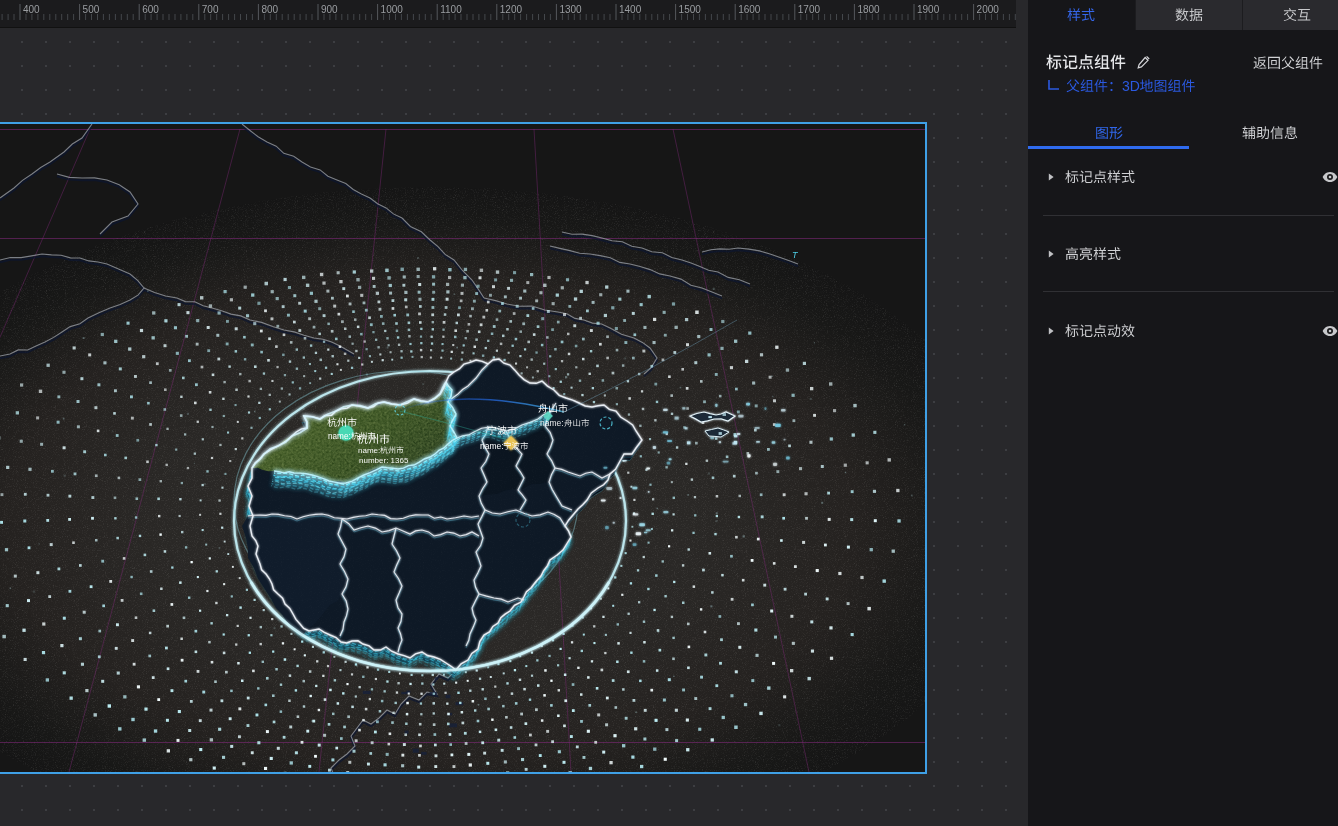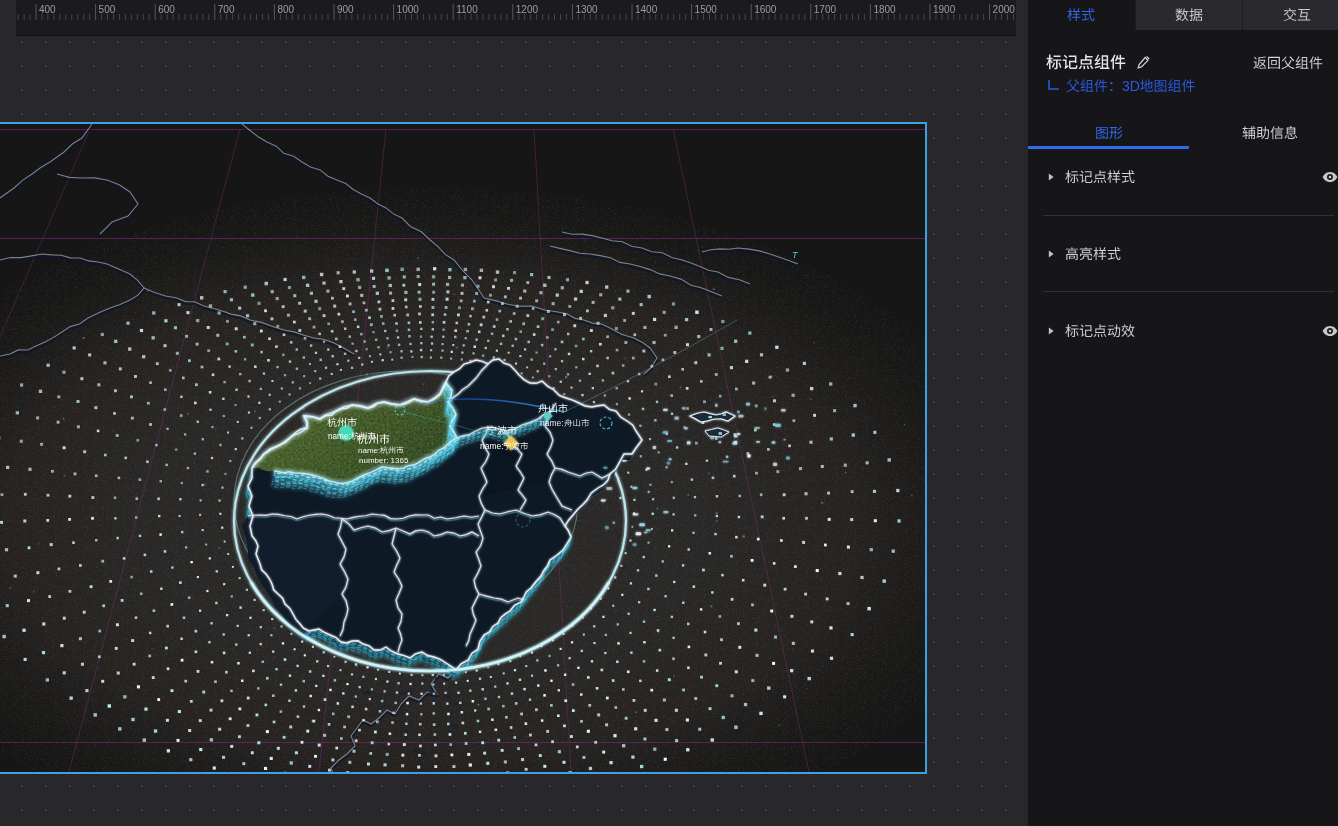--- a/index.html
+++ b/index.html
@@ -1,22 +1,22 @@
 <!DOCTYPE html>
 <html><head><meta charset="utf-8"><style>
 * { margin:0; padding:0; box-sizing:border-box; }
 html,body { width:1338px; height:826px; overflow:hidden; background:#28282b;
   font-family:"Liberation Sans", sans-serif; }
 #wrap { position:relative; width:1338px; height:826px; }
 #canvas { position:absolute; left:0; top:0; width:1016px; height:826px; overflow:hidden;
   background-color:#28282b;
   background-image:radial-gradient(circle, #3d3e42 1.1px, transparent 1.3px);
   background-size:24px 24px; background-position:10px 6px; }
-#ruler { position:absolute; left:0; top:0; width:1016px; height:36px; background:#1b1b1d;
-  border-bottom:1px solid #111;margin-left:16px; }
+#ruler { position:absolute; left:0; top:0; width:1016px; height:28px; background:#1b1b1d;
+  border-bottom:1px solid #111; }
 #board { position:absolute; left:-221px; top:122px; width:1148px; height:652px;
   border:2px solid #3fa0e6; background:#141414; }
 #panel { position:absolute; left:1016px; top:0; width:322px; height:826px; background:#161619;margin-left:12px; }
 .tabbar { display:flex; height:30px; }
 .tab { flex:1; display:flex; align-items:center; justify-content:center; background:#2a2a2e; }
 .tab.on { background:#161619; }
 .tab+.tab { border-left:1px solid #1c1c1f; }
 .row { position:absolute; display:flex; align-items:center; }
 .divider { position:absolute; left:15px; right:16px; height:1px; background:#303034; }
 </style></head>

